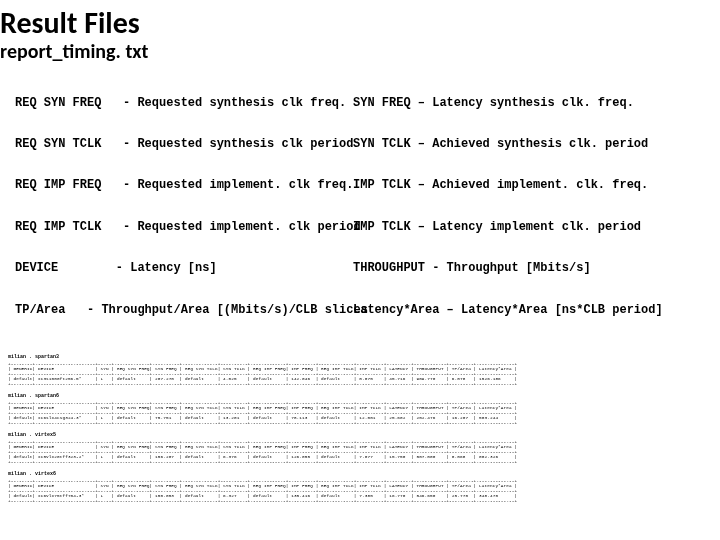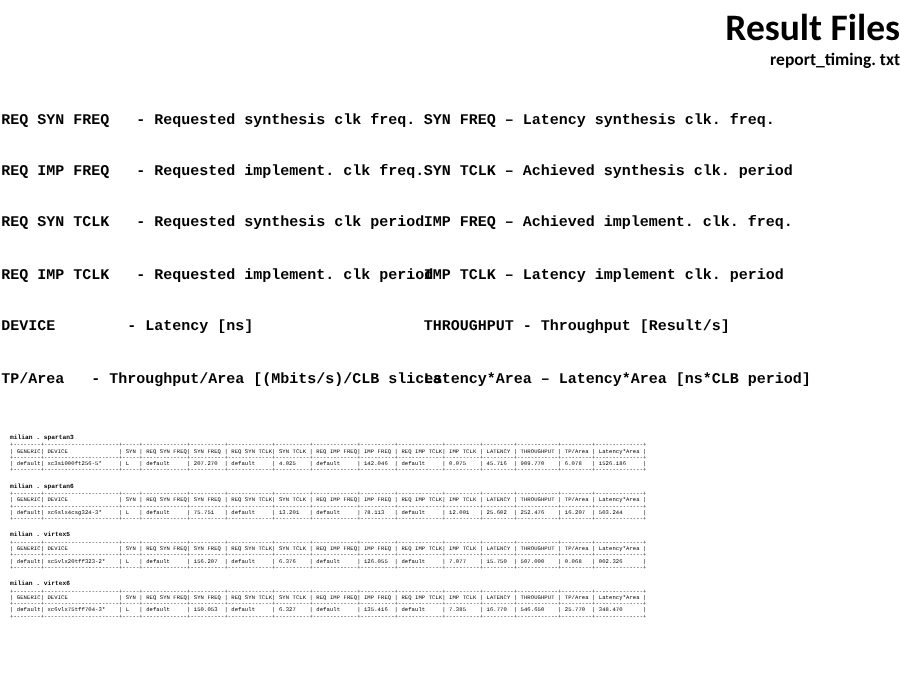--- a/index.html
+++ b/index.html
@@ -6,37 +6,37 @@
     margin: 0;
     padding: 0;
     width: 720px;
     height: 540px;
     background: #fff;
     font-family: Calibri, Arial, sans-serif;
     color: #000;
     overflow: hidden;
   }
   .hdr {
-    text-align: right;
+    text-align: left;
     padding-top: 4px;
   }
   .title {
     font-size: 30px;
     font-weight: 700;
   }
   .subtitle {
-    font-size: 14px;
+    font-size: 20px;
     font-weight: 700;
     margin-top: -2px;
   }
   .defs {
     font-family: "Courier New", monospace;
     font-weight: 700;
     font-size: 12px;
-    padding: 6px 6px 2px 1px;
+    padding: 6px 6px 2px 15px;
     white-space: pre;
     line-height: 1.15;
     display: flex;
   }
   .defs .left { width: 338px; }
   .defs .right { flex: 1; }
   .tables {
     font-family: "Courier New", monospace;
     font-size: 4.4px;
     line-height: 1.15;
@@ -58,29 +58,29 @@
 <body>
 
 <div class="hdr">
   <div class="title">Result Files</div>
   <div class="subtitle">report_timing. txt</div>
 </div>
 
 <div class="defs">
   <div class="left">
     <div>REQ SYN FREQ   - Requested synthesis clk freq.</div>
+    <div>REQ SYN TCLK   - Requested synthesis clk period</div>
     <div>REQ IMP FREQ   - Requested implement. clk freq.</div>
-    <div>REQ SYN TCLK   - Requested synthesis clk period</div>
     <div>REQ IMP TCLK   - Requested implement. clk period</div>
     <div>DEVICE        - Latency [ns]</div>
     <div>TP/Area   - Throughput/Area [(Mbits/s)/CLB slices</div>
   </div>
   <div class="right">
     <div>SYN FREQ – Latency synthesis clk. freq.</div>
     <div>SYN TCLK – Achieved synthesis clk. period</div>
-    <div>IMP FREQ – Achieved implement. clk. freq.</div>
+    <div>IMP TCLK – Achieved implement. clk. freq.</div>
     <div>IMP TCLK – Latency implement clk. period</div>
-    <div>THROUGHPUT - Throughput [Result/s]</div>
+    <div>THROUGHPUT - Throughput [Mbits/s]</div>
     <div>Latency*Area – Latency*Area [ns*CLB period]</div>
   </div>
 </div>
 
 <div class="tables" id="tables"><div class="section"><div class="secname">milian . spartan3</div><div class="rule">+--------+----------------------+-----+-------------+----------+-------------+----------+-------------+----------+-------------+----------+---------+------------+---------+--------------+</div><div class="rule">| GENERIC| DEVICE               | SYN | REQ SYN FREQ| SYN FREQ | REQ SYN TCLK| SYN TCLK | REQ IMP FREQ| IMP FREQ | REQ IMP TCLK| IMP TCLK | LATENCY | THROUGHPUT | TP/Area | Latency*Area |</div><div class="rule">+--------+----------------------+-----+-------------+----------+-------------+----------+-------------+----------+-------------+----------+---------+------------+---------+--------------+</div><div class="rule">| default| xc3s1000ft256-5*     | L   | default     | 207.270  | default     | 4.025    | default     | 142.046  | default     | 0.075    | 45.716  | 909.770    | 6.078   | 1526.186     |</div><div class="rule">+--------+----------------------+-----+-------------+----------+-------------+----------+-------------+----------+-------------+----------+---------+------------+---------+--------------+</div></div><div class="section"><div class="secname">milian . spartan6</div><div class="rule">+--------+----------------------+-----+-------------+----------+-------------+----------+-------------+----------+-------------+----------+---------+------------+---------+--------------+</div><div class="rule">| GENERIC| DEVICE               | SYN | REQ SYN FREQ| SYN FREQ | REQ SYN TCLK| SYN TCLK | REQ IMP FREQ| IMP FREQ | REQ IMP TCLK| IMP TCLK | LATENCY | THROUGHPUT | TP/Area | Latency*Area |</div><div class="rule">+--------+----------------------+-----+-------------+----------+-------------+----------+-------------+----------+-------------+----------+---------+------------+---------+--------------+</div><div class="rule">| default| xc6slx4csg324-3*     | L   | default     | 75.751   | default     | 13.201   | default     | 78.113   | default     | 12.001   | 25.602  | 252.476    | 16.207  | 503.244      |</div><div class="rule">+--------+----------------------+-----+-------------+----------+-------------+----------+-------------+----------+-------------+----------+---------+------------+---------+--------------+</div></div><div class="section"><div class="secname">milian . virtex5</div><div class="rule">+--------+----------------------+-----+-------------+----------+-------------+----------+-------------+----------+-------------+----------+---------+------------+---------+--------------+</div><div class="rule">| GENERIC| DEVICE               | SYN | REQ SYN FREQ| SYN FREQ | REQ SYN TCLK| SYN TCLK | REQ IMP FREQ| IMP FREQ | REQ IMP TCLK| IMP TCLK | LATENCY | THROUGHPUT | TP/Area | Latency*Area |</div><div class="rule">+--------+----------------------+-----+-------------+----------+-------------+----------+-------------+----------+-------------+----------+---------+------------+---------+--------------+</div><div class="rule">| default| xc5vlx20tff323-2*    | L   | default     | 156.207  | default     | 6.376    | default     | 126.055  | default     | 7.077    | 15.750  | 507.000    | 0.068   | 002.326      |</div><div class="rule">+--------+----------------------+-----+-------------+----------+-------------+----------+-------------+----------+-------------+----------+---------+------------+---------+--------------+</div></div><div class="section"><div class="secname">milian . virtex6</div><div class="rule">+--------+----------------------+-----+-------------+----------+-------------+----------+-------------+----------+-------------+----------+---------+------------+---------+--------------+</div><div class="rule">| GENERIC| DEVICE               | SYN | REQ SYN FREQ| SYN FREQ | REQ SYN TCLK| SYN TCLK | REQ IMP FREQ| IMP FREQ | REQ IMP TCLK| IMP TCLK | LATENCY | THROUGHPUT | TP/Area | Latency*Area |</div><div class="rule">+--------+----------------------+-----+-------------+----------+-------------+----------+-------------+----------+-------------+----------+---------+------------+---------+--------------+</div><div class="rule">| default| xc6vlx75tff704-3*    | L   | default     | 150.053  | default     | 6.327    | default     | 135.416  | default     | 7.385    | 16.770  | 546.650    | 25.770  | 348.470      |</div><div class="rule">+--------+----------------------+-----+-------------+----------+-------------+----------+-------------+----------+-------------+----------+---------+------------+---------+--------------+</div></div></div>
 
 </body></html>

